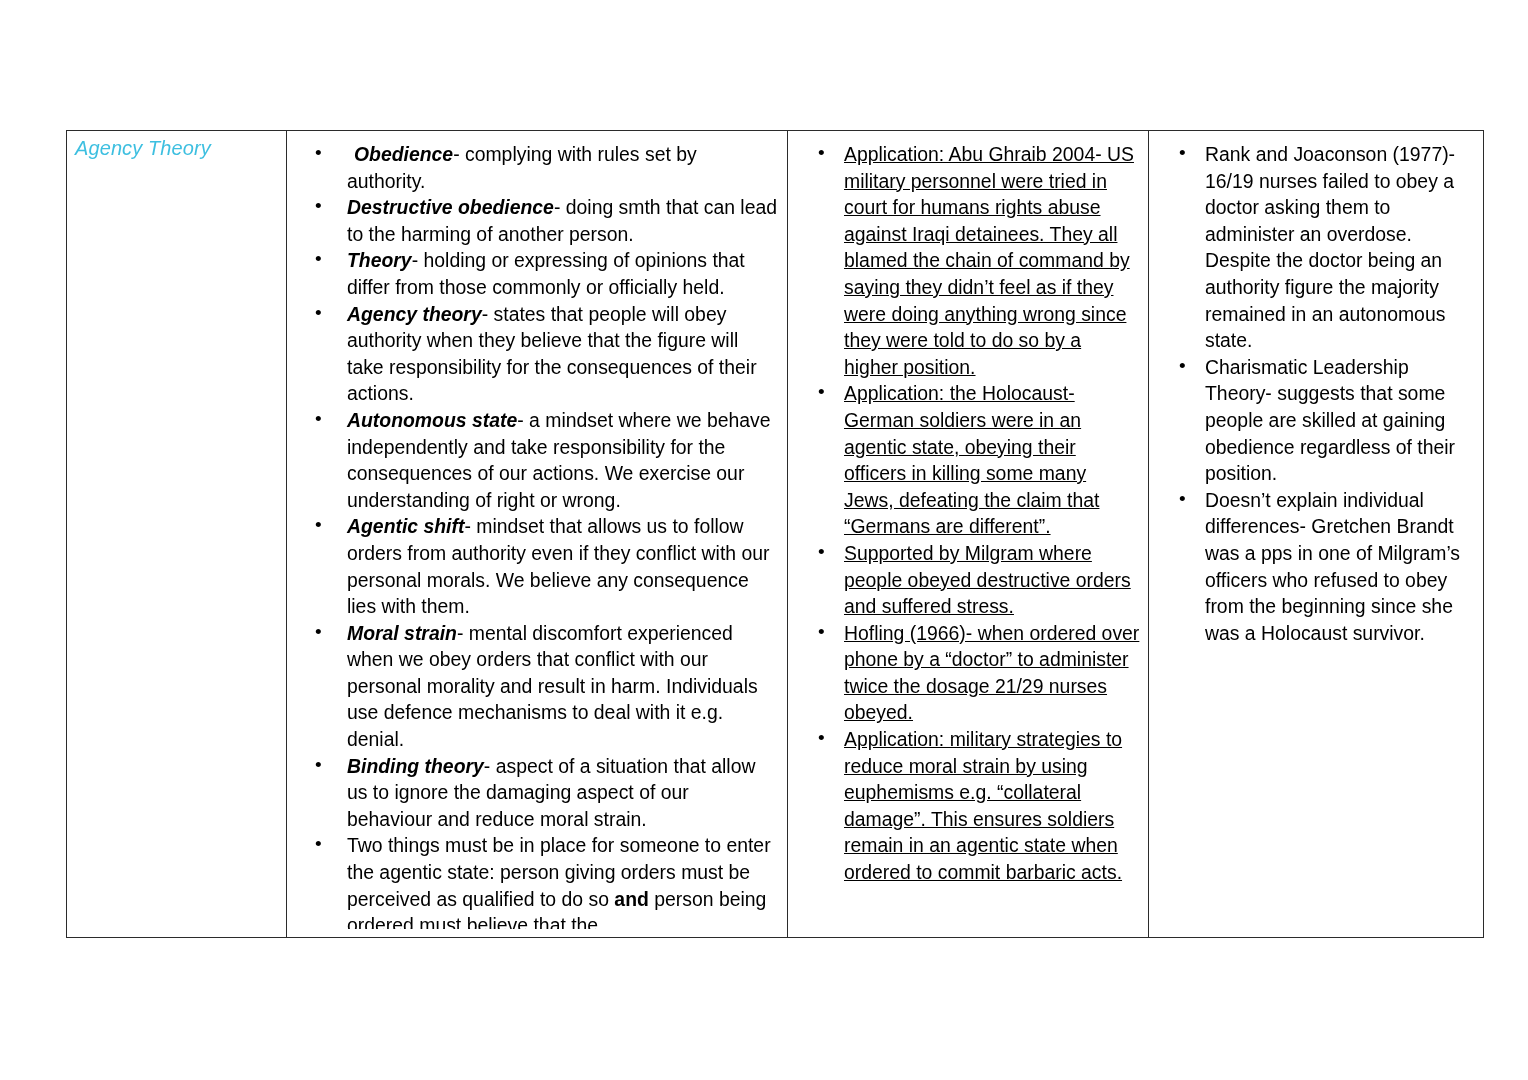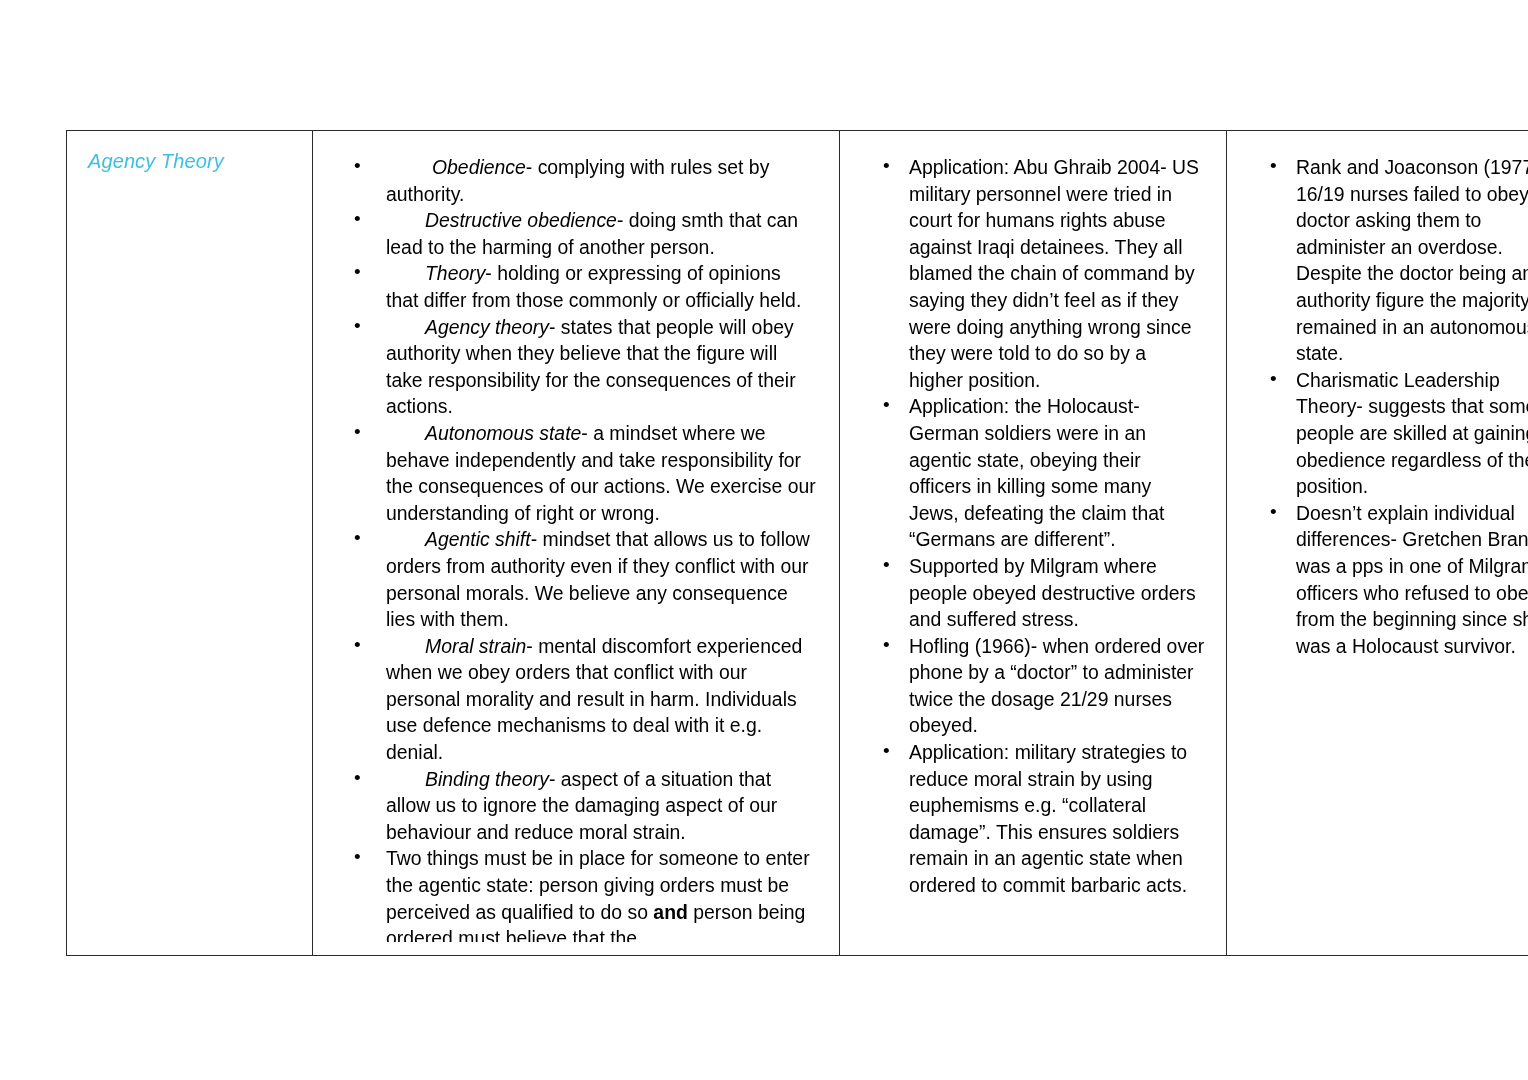--- a/index.html
+++ b/index.html
@@ -34,27 +34,27 @@
     height: 808px;
     border-collapse: collapse;
     table-layout: fixed;
     border: 1.5px solid #2b2b2b;
     background: #ffffff;
   }
 
   .revision-table td {
     border: 1.5px solid #2b2b2b;
     vertical-align: top;
-    padding: 13px;
+    padding: 0;
     overflow: hidden;
   }
 
   .col-topic   { width: 219px; }
   .col-defs    { width: 500px; }
-  .col-apps    { width: 360px; }
+  .col-apps    { width: 360px; text-decoration: underline; }
   .col-eval    { width: 334px; }
 
   .cell-inner {
     padding: 10px 8px 0 8px;
     height: 798px;
     overflow: hidden;
     box-sizing: border-box;
   }
 
   .topic-label {
@@ -96,23 +96,22 @@
     padding-left: 48px;
     font-size: 19.4px;
     line-height: 26.6px;
   }
   .col-apps ul.bullets > li::before,
   .col-eval ul.bullets > li::before {
     left: 22px;
   }
 
   .bold-term {
-    font-weight: normal;
+    font-weight: bold;
     font-style: italic;
-    margin-left: 39px;
   }
   .bold-plain {
     font-weight: bold;
     text-align: right;
   }
   .lead-space {
     display: inline-block;
     width: 7px;
   }
 </style>

